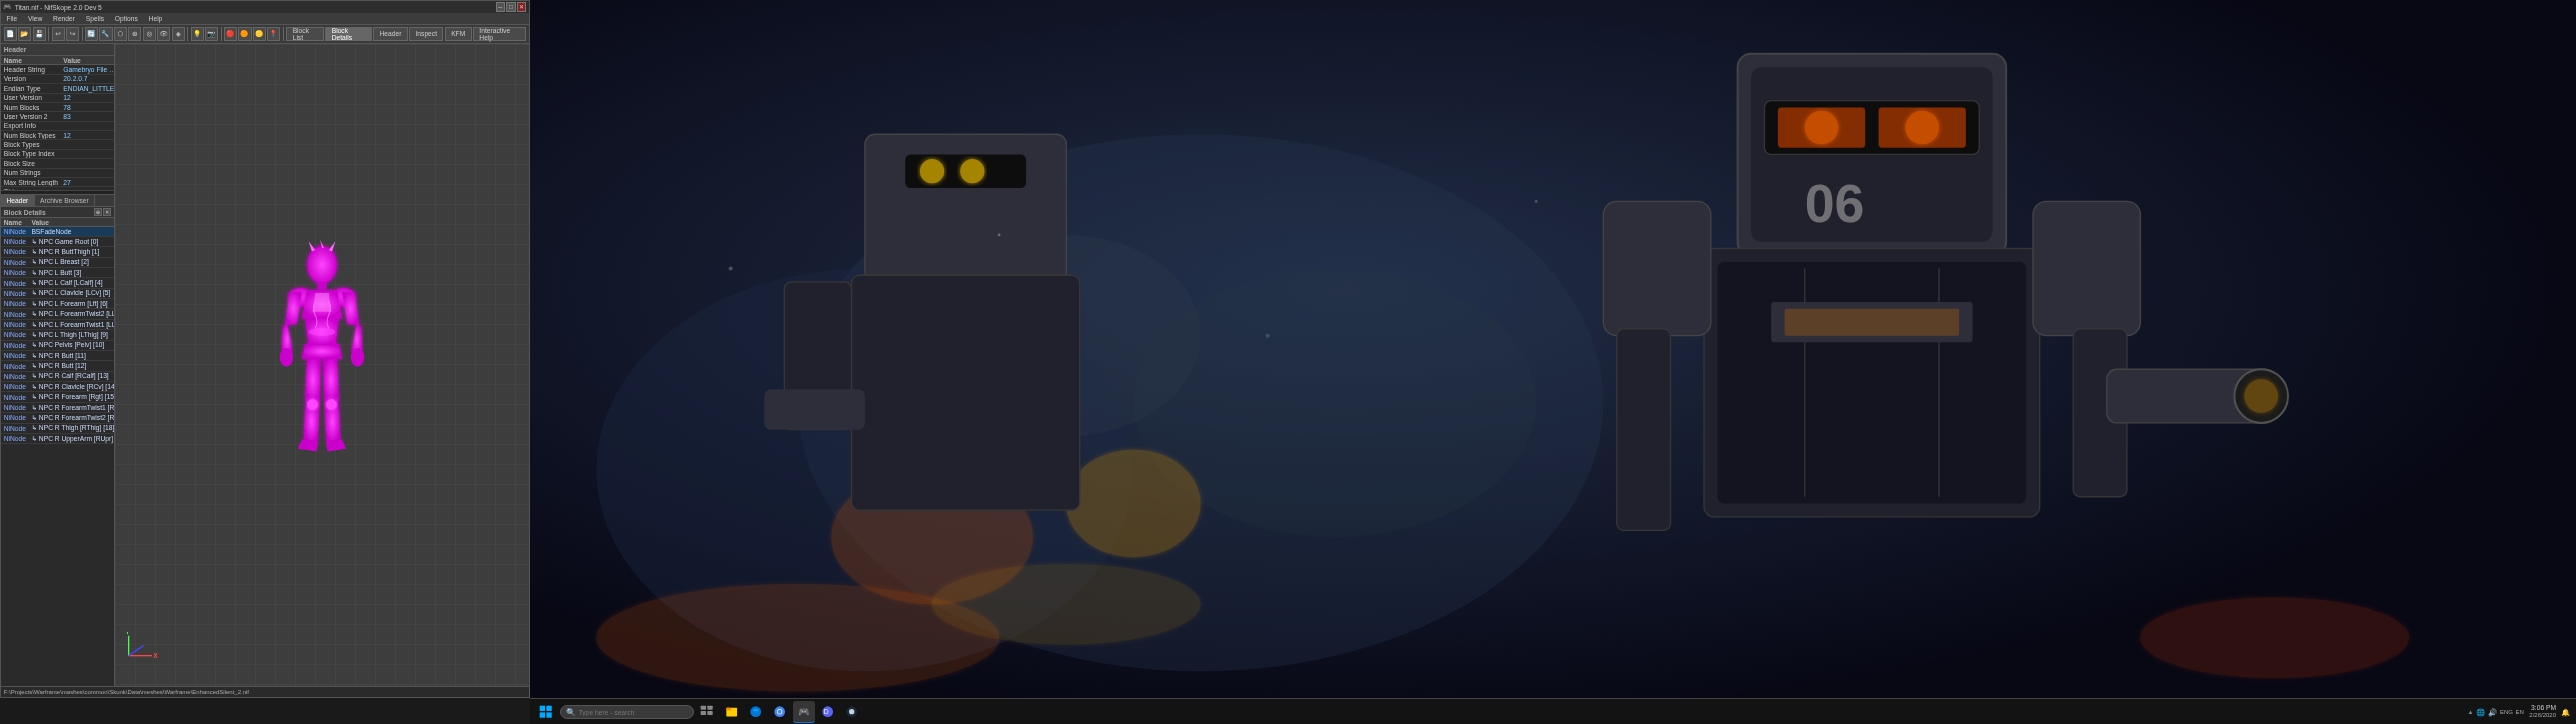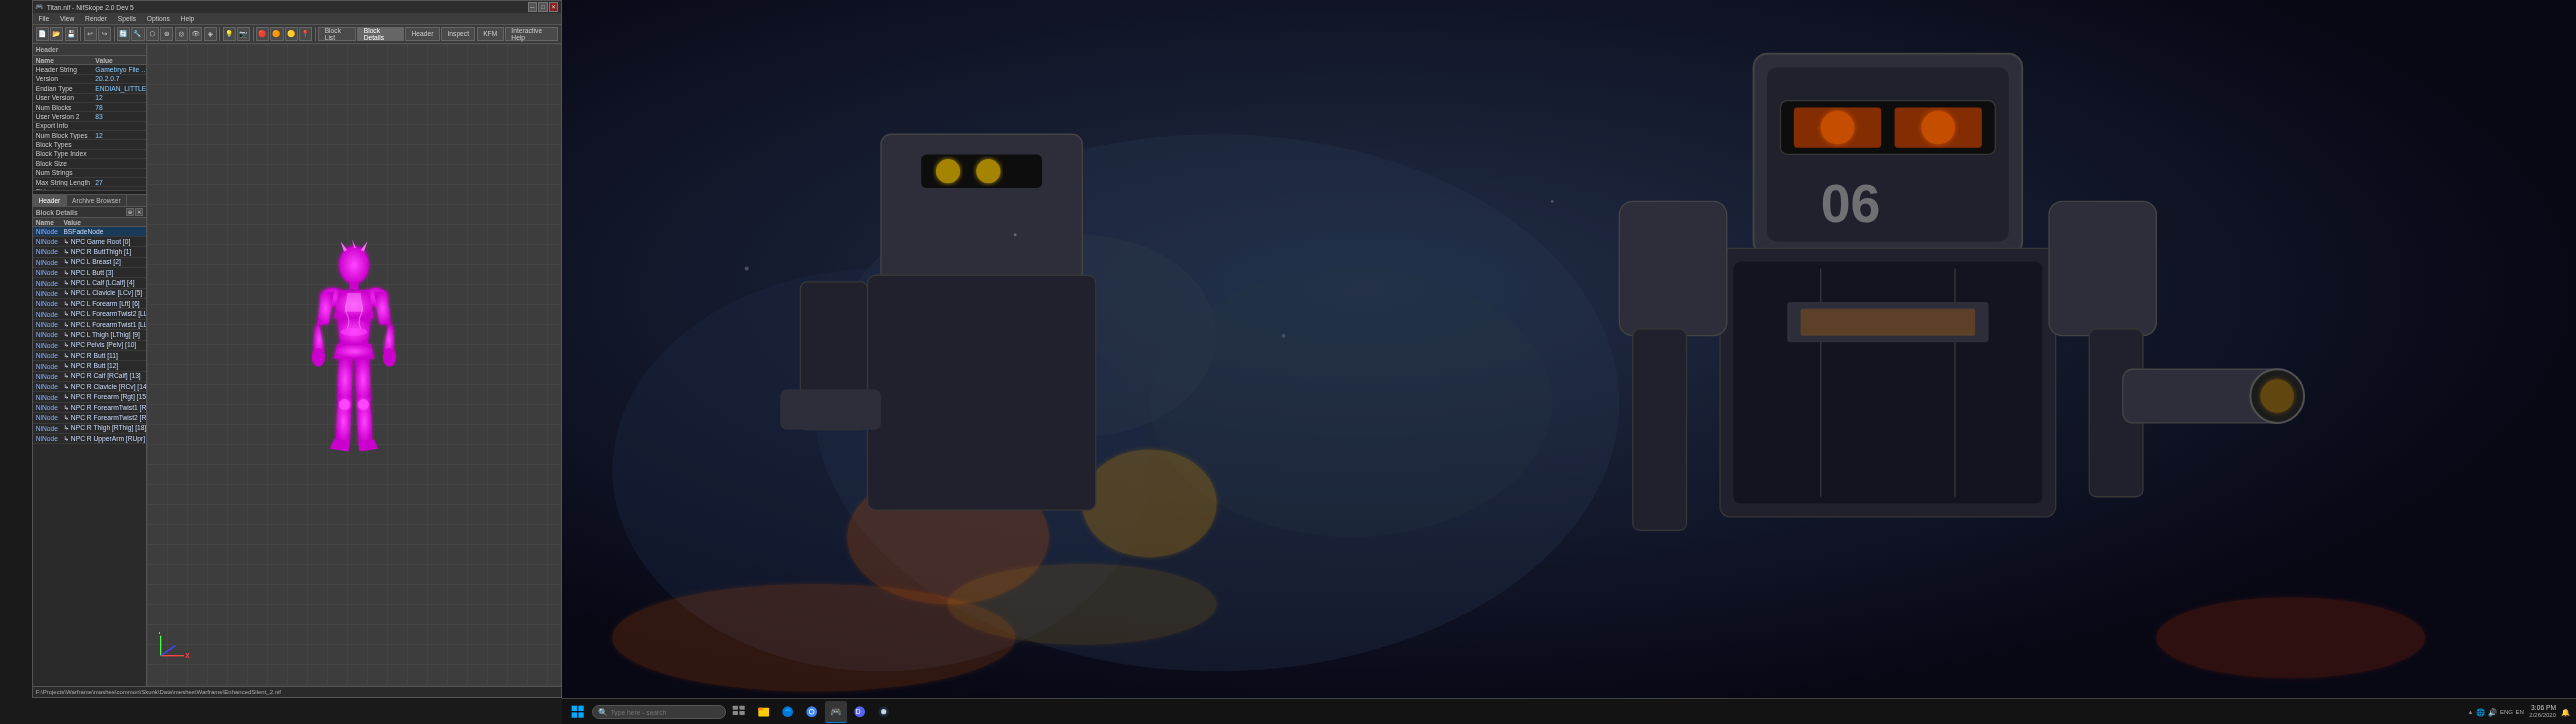--- a/index.html
+++ b/index.html
@@ -387,21 +387,21 @@
     ::-webkit-scrollbar { width: 4px; height: 4px; }
     ::-webkit-scrollbar-track { background: #2a2a2a; }
     ::-webkit-scrollbar-thumb { background: #555; border-radius: 2px; }
 
     .col-name { width: 40px; }
     .col-val { width: 60px; }
   </style>
 </head>
 <body>
 
-<div style="display:flex; flex-direction:row; width:2576px; height:668px;padding-left:32px;">
+<div style="display:flex; flex-direction:row; width:2576px; height:668px;">
 
   <div style="width:530px; height:698px; display:flex; flex-direction:column; background:#2a2a2a; border:0.7px solid #555; margin:0;">
 
     <div class="title-bar">
       <div class="title-bar-left">
         <span>🎮</span>
         <span>Titan.nif - NifSkope 2.0 Dev 5</span>
       </div>
       <div class="title-bar-controls">
         <div class="title-btn">

